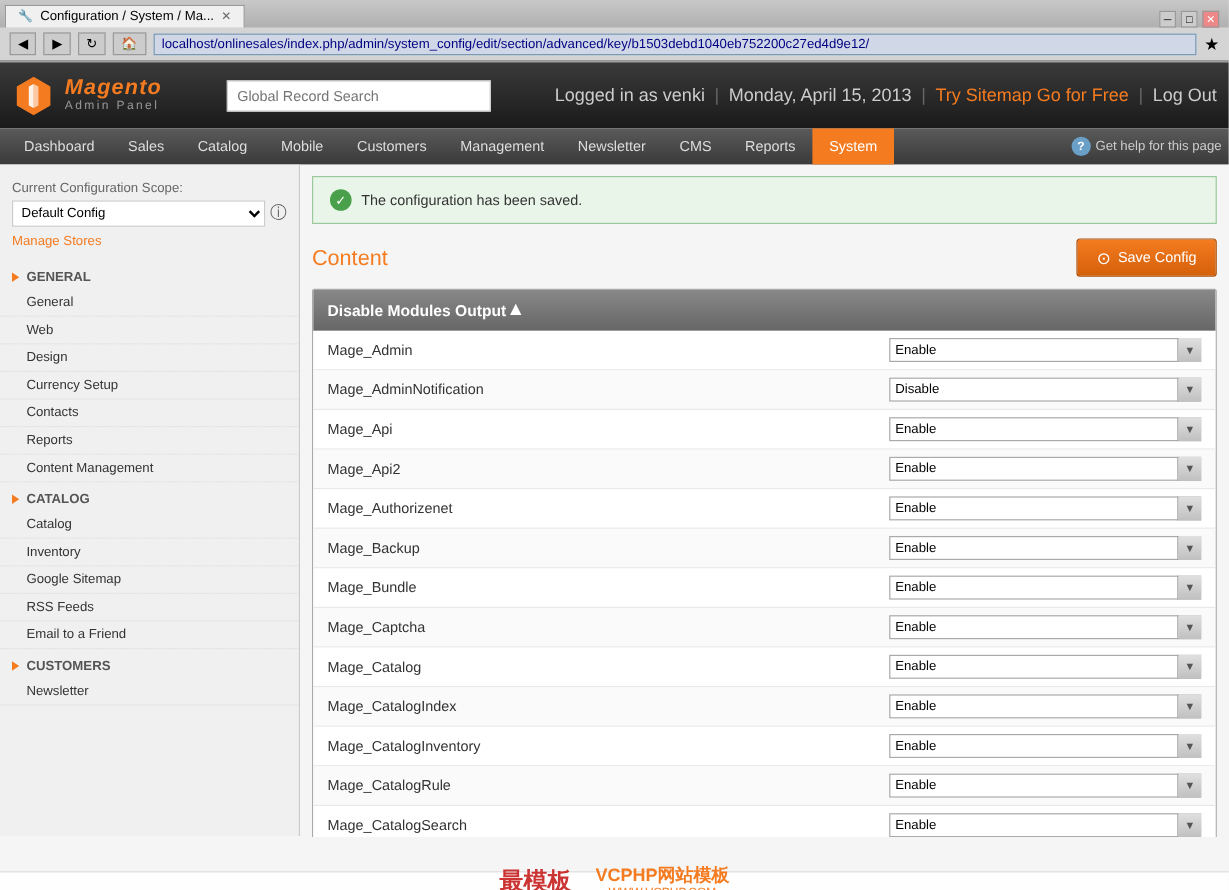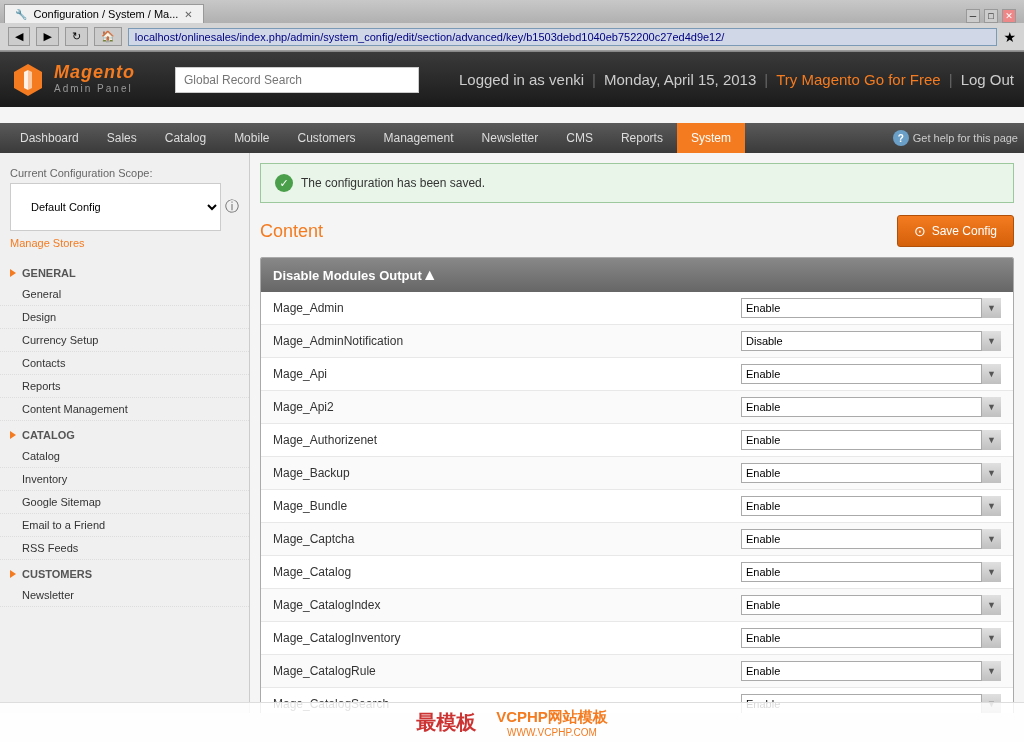--- a/index.html
+++ b/index.html
@@ -87,21 +87,20 @@
       text-decoration: none;
     }
     .top-right-info .separator { color: #666; }
 
     
     .main-nav {
       background: linear-gradient(to bottom, #5a5a5a, #3a3a3a);
       display: flex;
       align-items: center;
       padding: 0 6px;
-      margin-top: 16px;
     }
     .nav-item {
       padding: 8px 14px;
       color: #ddd;
       font-size: 12px;
       cursor: pointer;
       text-decoration: none;
       display: block;
     }
     .nav-item.active {
@@ -140,21 +139,21 @@
       padding: 4px 10px 2px;
     }
     .scope-select-wrapper {
       display: flex;
       align-items: center;
       padding: 2px 10px 6px;
       gap: 4px;
     }
     .scope-select {
       flex: 1;
-      padding: 16px;
+      padding: 3px;
       border: 1px solid #ccc;
       font-size: 11px;
       background: #fff;
     }
     .scope-help { color: #666; font-size: 14px; cursor: pointer; }
     .manage-stores-link {
       display: block;
       color: #f47b20;
       font-size: 11px;
       padding: 0 10px 10px;
@@ -349,28 +348,28 @@
       <polygon points="18,2 32,10 32,26 18,34 4,26 4,10" fill="#f47b20"></polygon>
       <polygon points="18,8 14,10 14,26 18,28 18,8" fill="#fff" opacity="0.9"></polygon>
       <polygon points="18,8 22,10 22,26 18,28 18,8" fill="#fff" opacity="0.6"></polygon>
     </svg>
     <div class="logo-text">
       <span class="logo-brand">Magento</span>
       <span class="logo-sub">Admin Panel</span>
     </div>
   </div>
   <div class="search-bar">
-    <input type="text" style="width: 244px; padding: 5px 8px; border: 1px solid rgb(204, 204, 204); font-size: 12px; color: rgb(153, 153, 153);" placeholder="Global Record Search">
+    <input type="text" style="width: 220px; padding: 5px 8px; border: 1px solid rgb(204, 204, 204); font-size: 12px; color: rgb(153, 153, 153);" placeholder="Global Record Search">
   </div>
   <div class="top-right-info">
     <span>Logged in as venki</span>
     <span class="separator">|</span>
     <span>Monday, April 15, 2013</span>
     <span class="separator">|</span>
-    <a href="#">Try Magento Go for Free</a>
+    <a href="#">Try Sitemap Go for Free</a>
     <span class="separator">|</span>
     <a href="#" style="color:#ccc;">Log Out</a>
   </div>
 </div>
 
 <div class="main-nav">
   <a class="nav-item" href="#">Dashboard</a>
   <a class="nav-item" href="#">Sales</a>
   <a class="nav-item" href="#">Catalog</a>
   <a class="nav-item" href="#">Mobile</a>
@@ -396,35 +395,36 @@
       </select>
       <span class="scope-help">ⓘ</span>
     </div>
     <a href="#" class="manage-stores-link">Manage Stores</a>
 
     <div class="sidebar-section-title">
       <div class="arrow"></div>
       <span>GENERAL</span>
     </div>
     <a href="#" class="sidebar-item">General</a>
+    <a href="#" class="sidebar-item">Web</a>
     <a href="#" class="sidebar-item">Design</a>
     <a href="#" class="sidebar-item">Currency Setup</a>
     <a href="#" class="sidebar-item">Contacts</a>
     <a href="#" class="sidebar-item">Reports</a>
     <a href="#" class="sidebar-item">Content Management</a>
 
     <div class="sidebar-section-title">
       <div class="arrow"></div>
       <span>CATALOG</span>
     </div>
     <a href="#" class="sidebar-item">Catalog</a>
     <a href="#" class="sidebar-item">Inventory</a>
     <a href="#" class="sidebar-item">Google Sitemap</a>
+    <a href="#" class="sidebar-item">RSS Feeds</a>
     <a href="#" class="sidebar-item">Email to a Friend</a>
-    <a href="#" class="sidebar-item">RSS Feeds</a>
 
     <div class="sidebar-section-title">
       <div class="arrow"></div>
       <span>CUSTOMERS</span>
     </div>
     <a href="#" class="sidebar-item">Newsletter</a>
   </div>
 
   <div class="main-panel">
 
@@ -574,19 +574,19 @@
             <option>Enable</option><option>Disable</option>
           </select>
           <div class="select-arrow">▼</div>
         </div>
       </div>
 
     </div>
   </div>
 </div>
 
-<div style="position:fixed; bottom:0; left:0; right:0; height:40px; background:rgba(255,255,255,0.85); display:flex; align-items:center; justify-content:center; gap:20px; z-index:999; border-top:1px solid #ddd;">
+<div style="position:fixed; bottom:0; left:0; right:0; height:16px; background:rgba(255,255,255,0.85); display:flex; align-items:center; justify-content:center; gap:20px; z-index:999; border-top:1px solid #ddd;">
   <span style="font-size:20px; color:#cc3333; font-weight:bold;">最模板</span>
   <div style="display:flex; flex-direction:column; align-items:center;">
     <span style="font-size:15px; color:#f47b20; font-weight:bold;">VCPHP网站模板</span>
     <span style="font-size:10px; color:#f47b20;">WWW.VCPHP.COM</span>
   </div>
 </div>
 
 </body></html>

